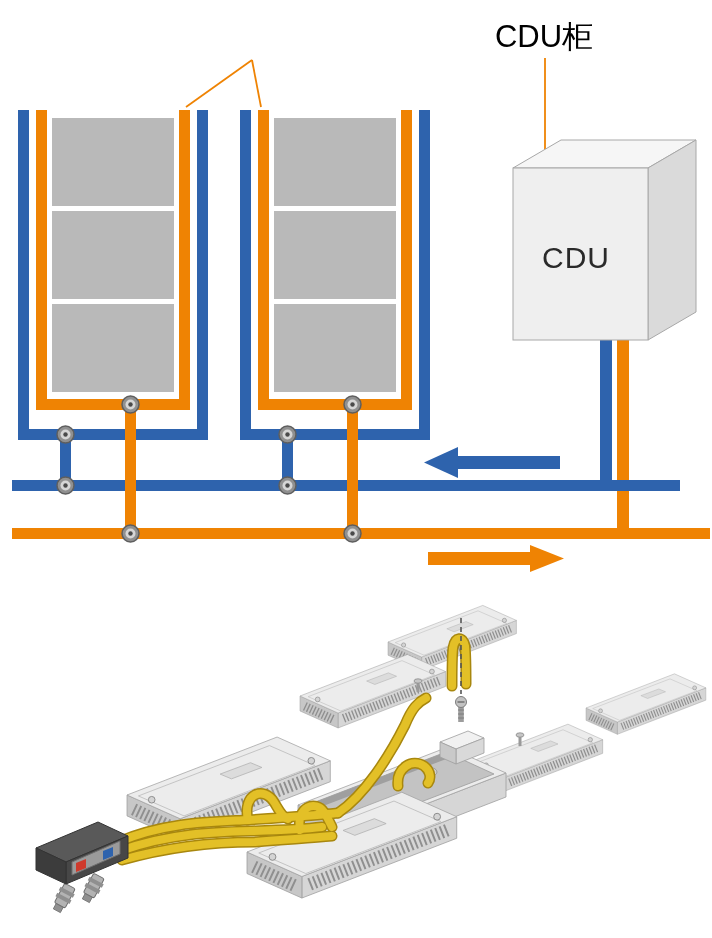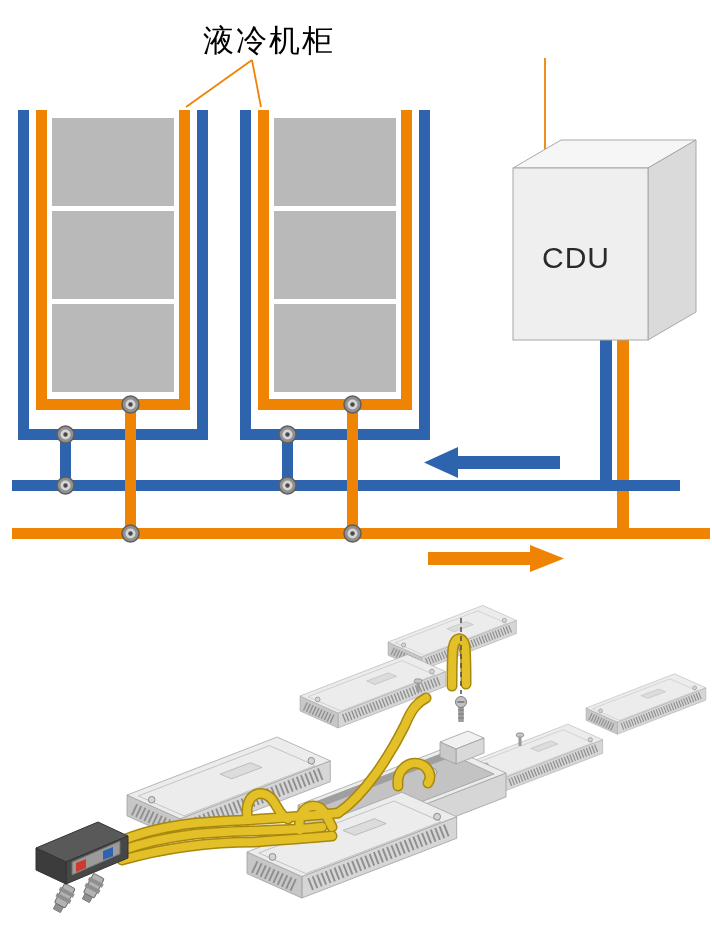--- a/index.html
+++ b/index.html
@@ -100,21 +100,21 @@
     <g class="f-blue">
       <rect x="458" y="456" width="102" height="13"></rect>
       <polygon points="458,447 458,478 424,462.5"></polygon>
     </g>
     <g class="f-orange">
       <rect x="428" y="552" width="102" height="13"></rect>
       <polygon points="530,545 530,572 564,558.5"></polygon>
     </g>
   </svg>
 
-  <div class="label cabinet-label">液冷机柜</div>
+  <div class="label cdu-label">CDU柜</div>
 
   <svg class="scene" width="712" height="348" viewBox="0 0 712 348">
     <defs>
       <g id="module">
         <polygon class="mod-front" points="56,25 214,-36 214,-14 56,47"></polygon>
         <polygon class="mod-left" points="0,0 56,25 56,47 0,22"></polygon>
         <path class="fins" d="M64,33 L206,-23"></path>
         <path class="fins" d="M7,15 L50,35"></path>
         <polygon class="mod-top" points="0,0 158,-61 214,-36 56,25"></polygon>
         <polygon class="mod-inset" points="12,1 150,-52 198,-31 60,22"></polygon>

